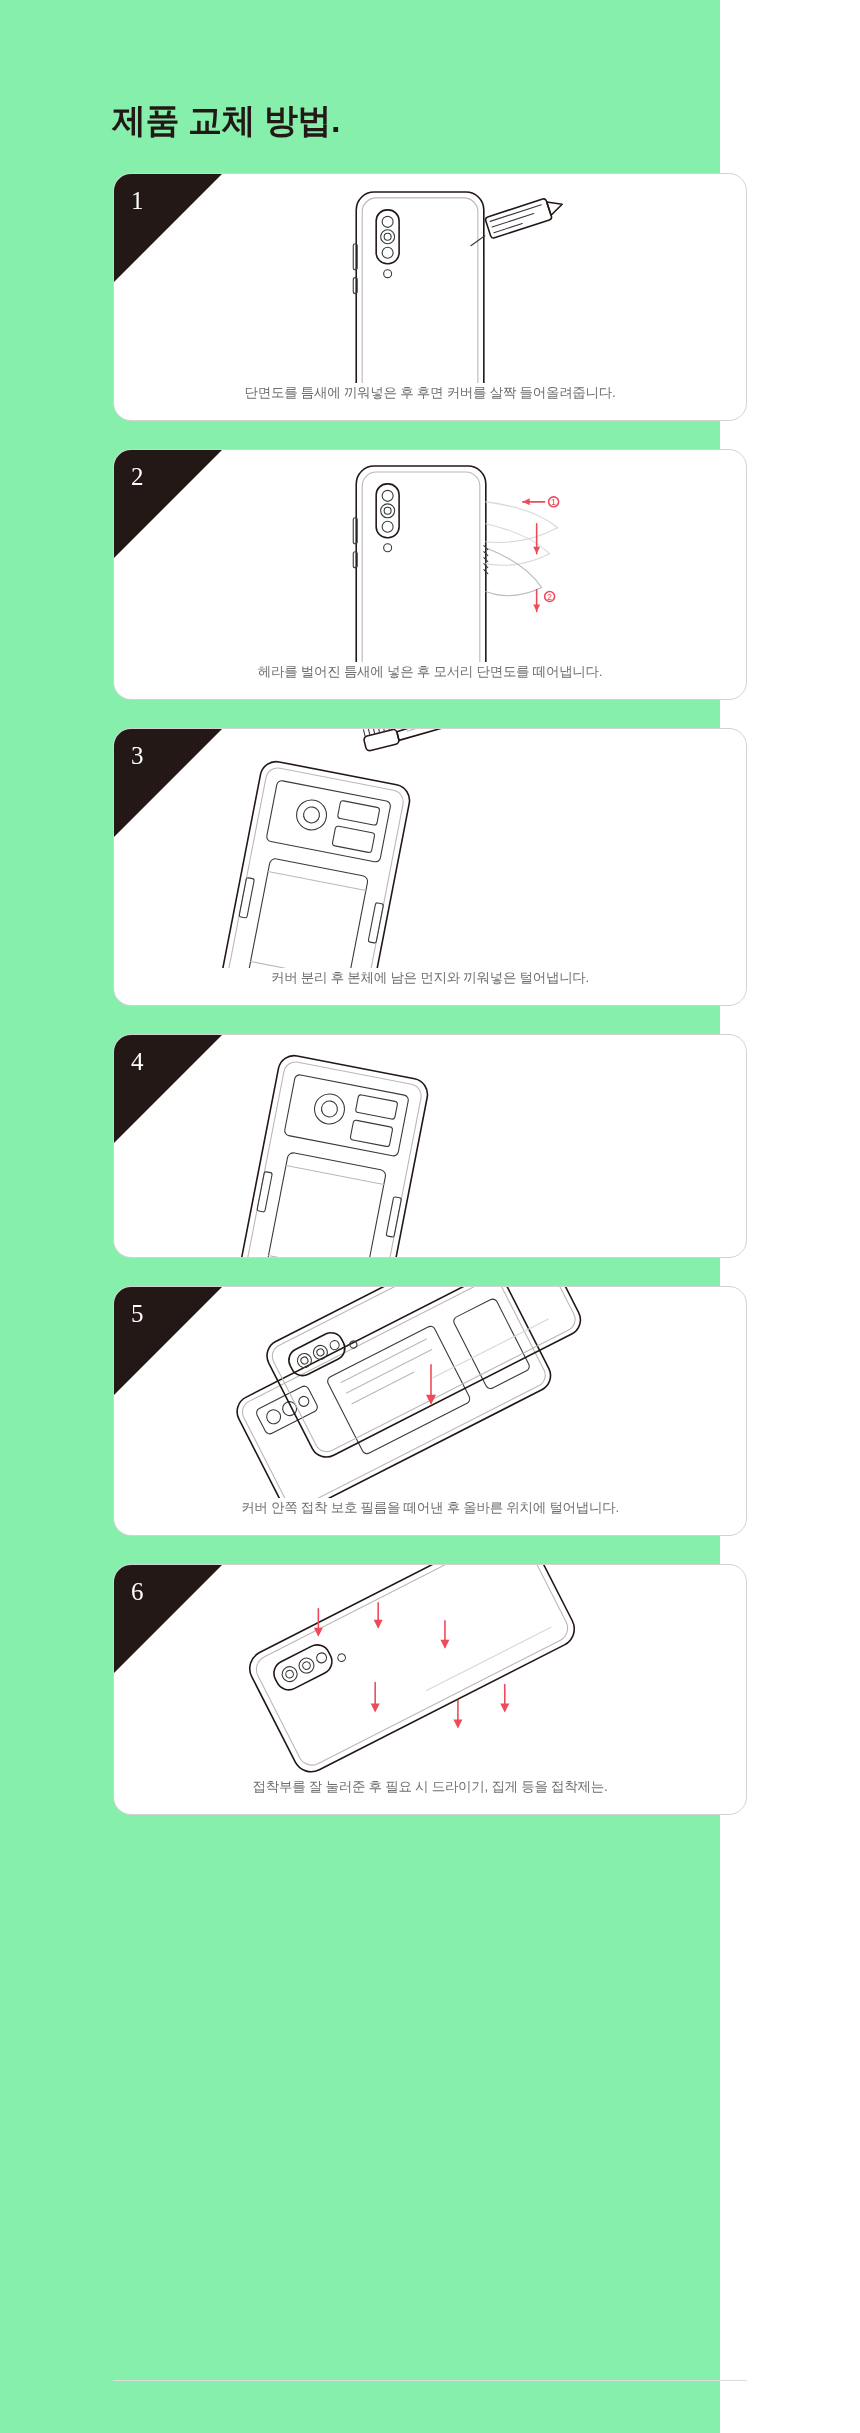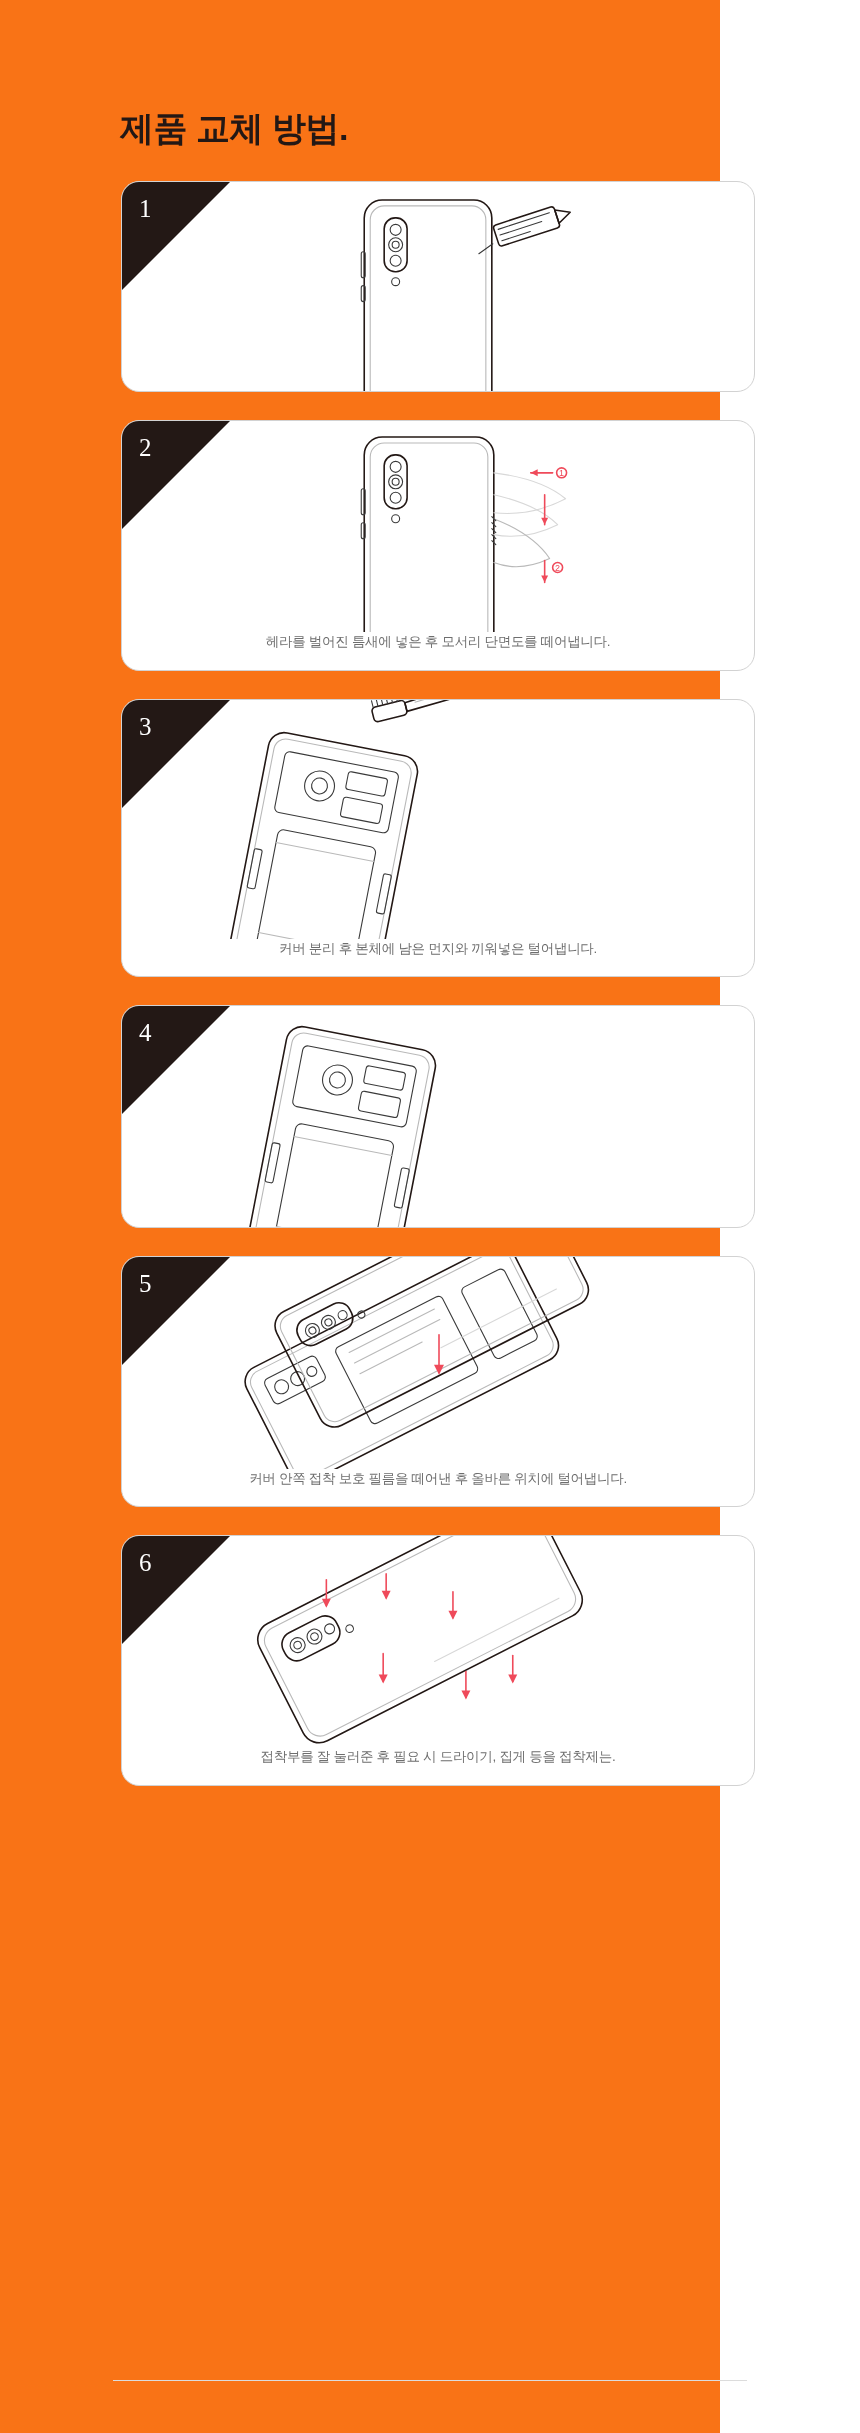--- a/index.html
+++ b/index.html
@@ -13,22 +13,22 @@
     min-height: 2433px;
     font-family: "Liberation Sans", "DejaVu Sans", sans-serif;
     color: #231815;
     position: relative;
   }
 
   .page {
     width: 720px;
     min-height: 2433px;
     position: relative;
-    background: #f97316;
-    padding: 8px;
+    background: #86efac;
+    padding: 0;
   }
 
   
   .title-wrap {
     padding: 100px 0 0 112px;
   }
   .page-title {
     font-size: 34px;
     font-weight: 700;
     letter-spacing: -0.5px;
@@ -157,20 +157,21 @@
 
           <g transform="translate(372,44) rotate(-18)">
             <rect class="ln" x="0" y="0" width="64" height="22" rx="3" fill="#ffffff"></rect>
             <path class="ln-thin" d="M4 5 h54 M4 11 h44 M4 17 h30"></path>
             <path class="ln" d="M64 4 L78 11 L64 18 Z" fill="#ffffff"></path>
           </g>
 
           <path class="ln-thin" d="M372 62 L358 72"></path>
         </svg>
       </div>
+      <div class="step-caption">단면도를 틈새에 끼워넣은 후 후면 커버를 살짝 들어올려줍니다.</div>
     </li>
 
     <li class="step-card">
       <div class="step-badge">
         <span class="tri"></span>
         <span class="num">2</span>
       </div>
       <div class="step-figure">
         <svg viewBox="0 0 634 212" preserveAspectRatio="xMidYMid meet" aria-hidden="true">
           <g>

